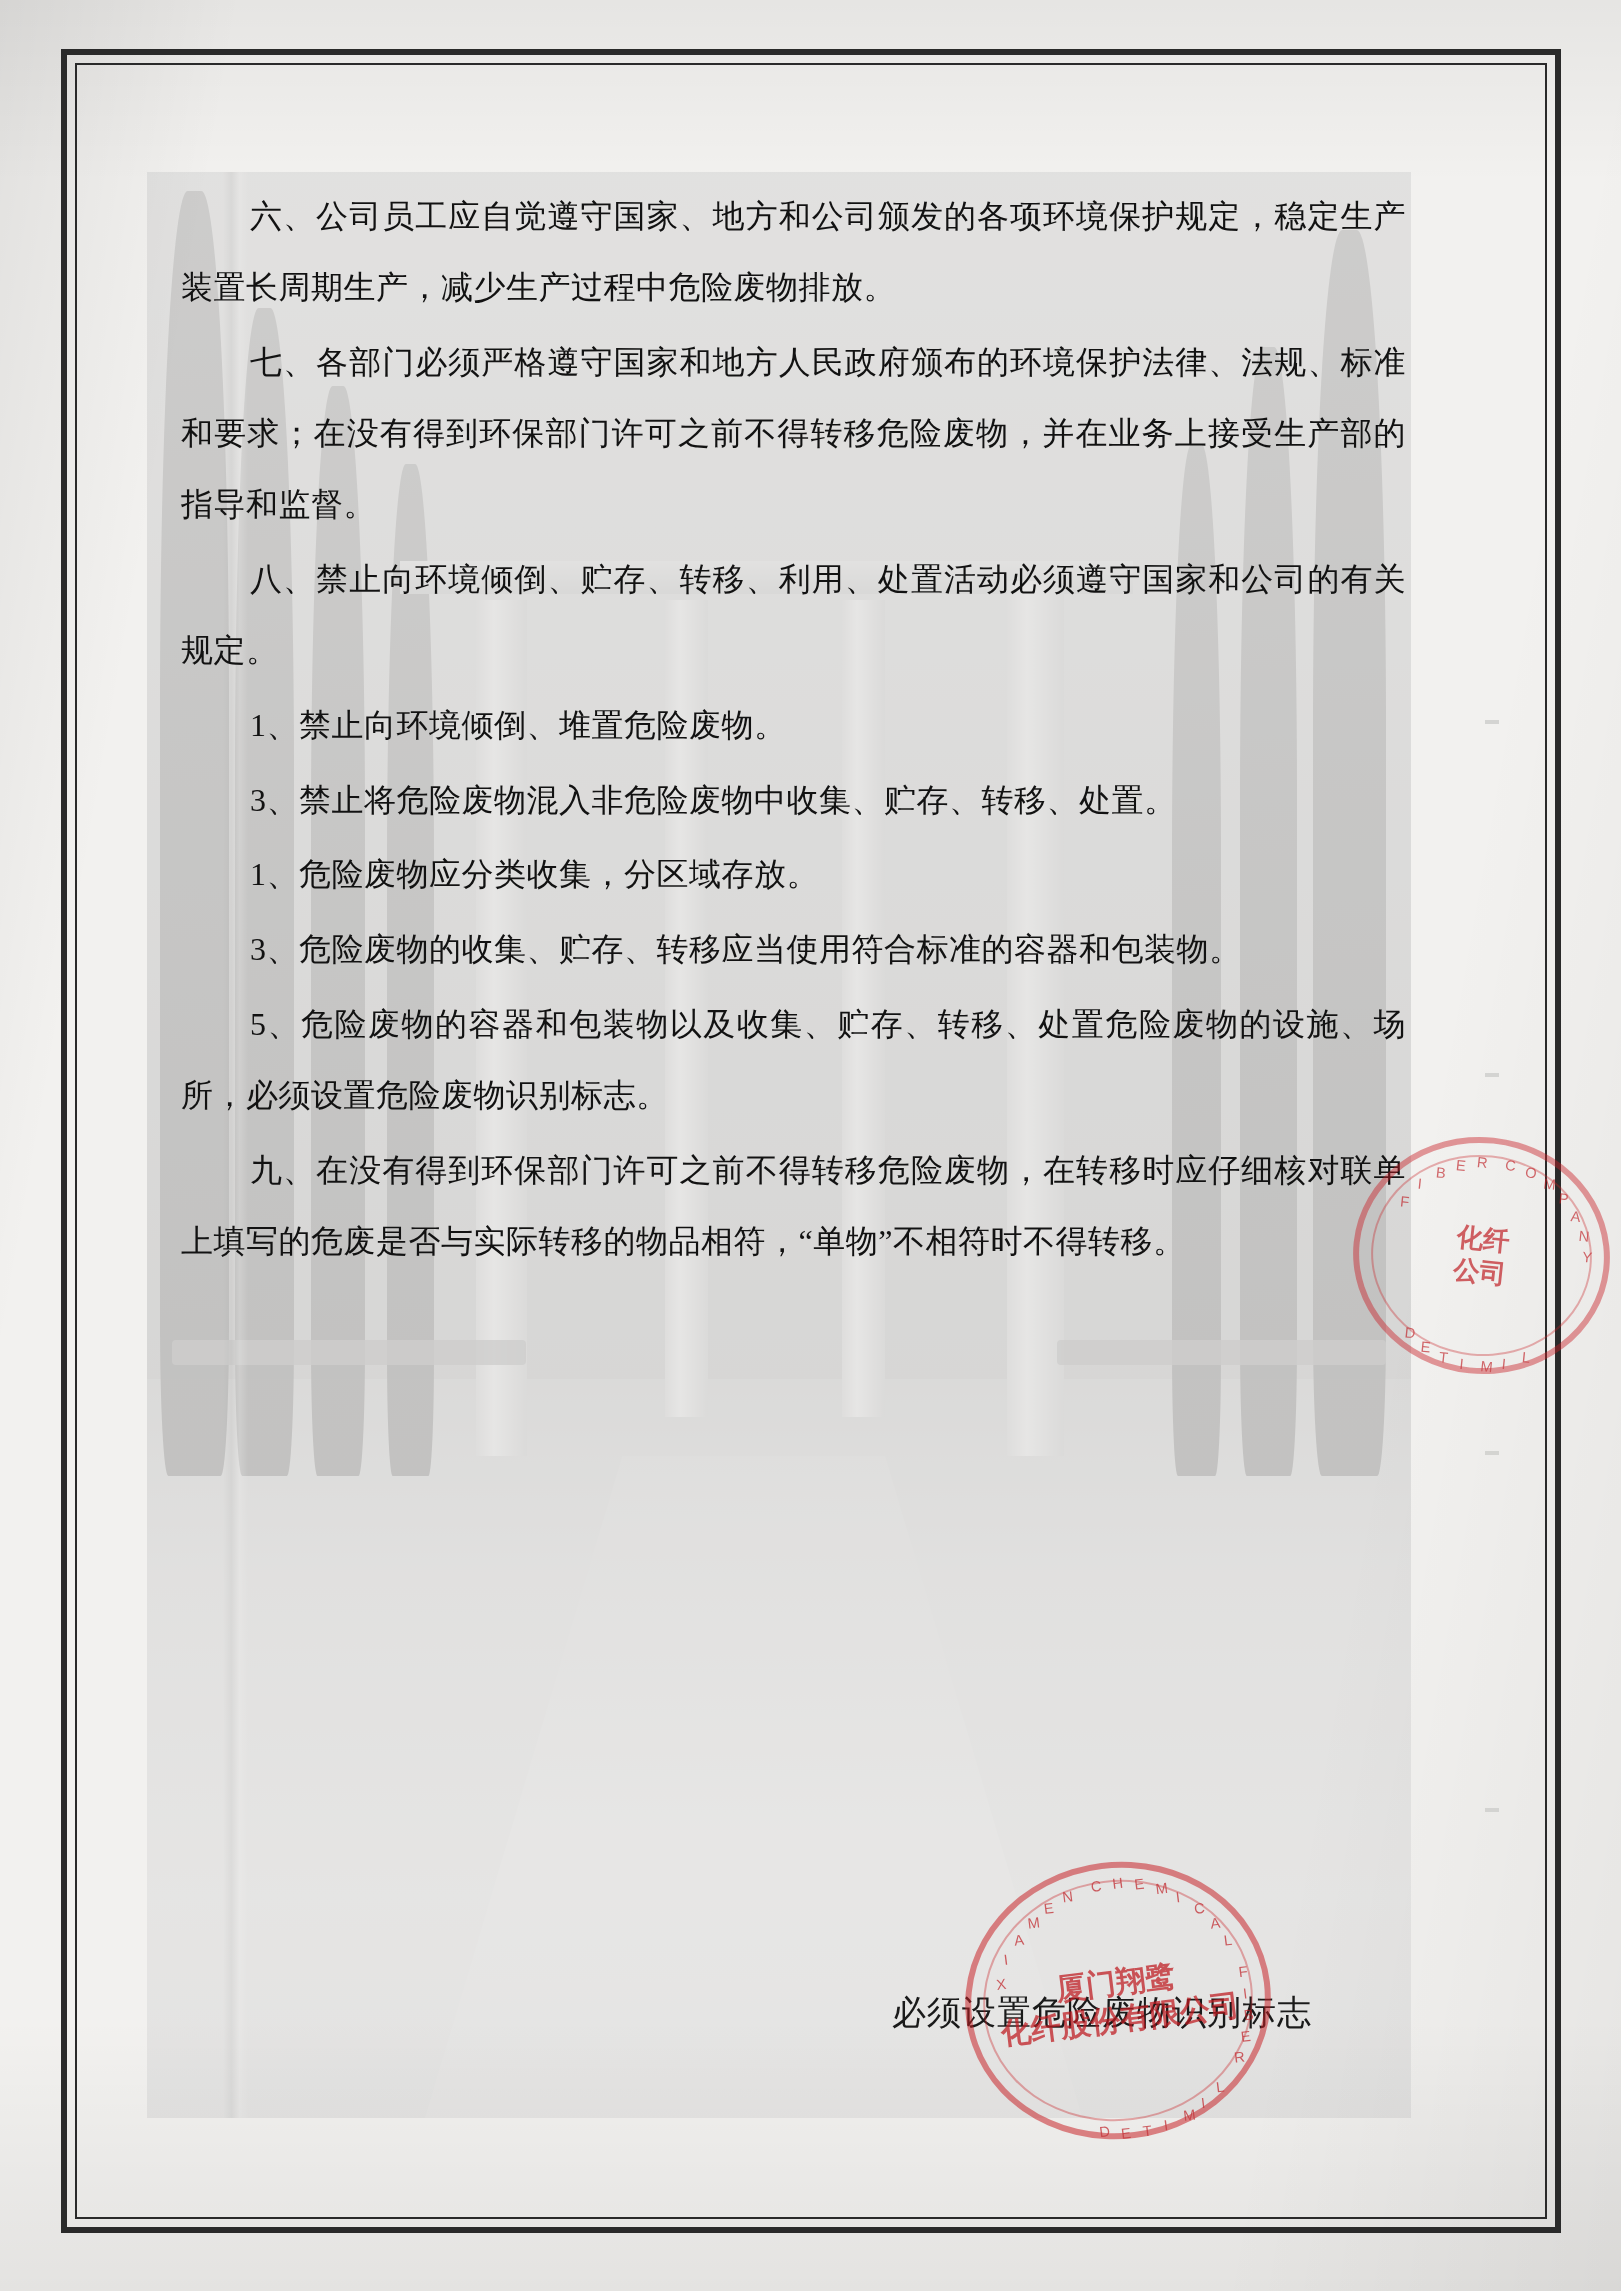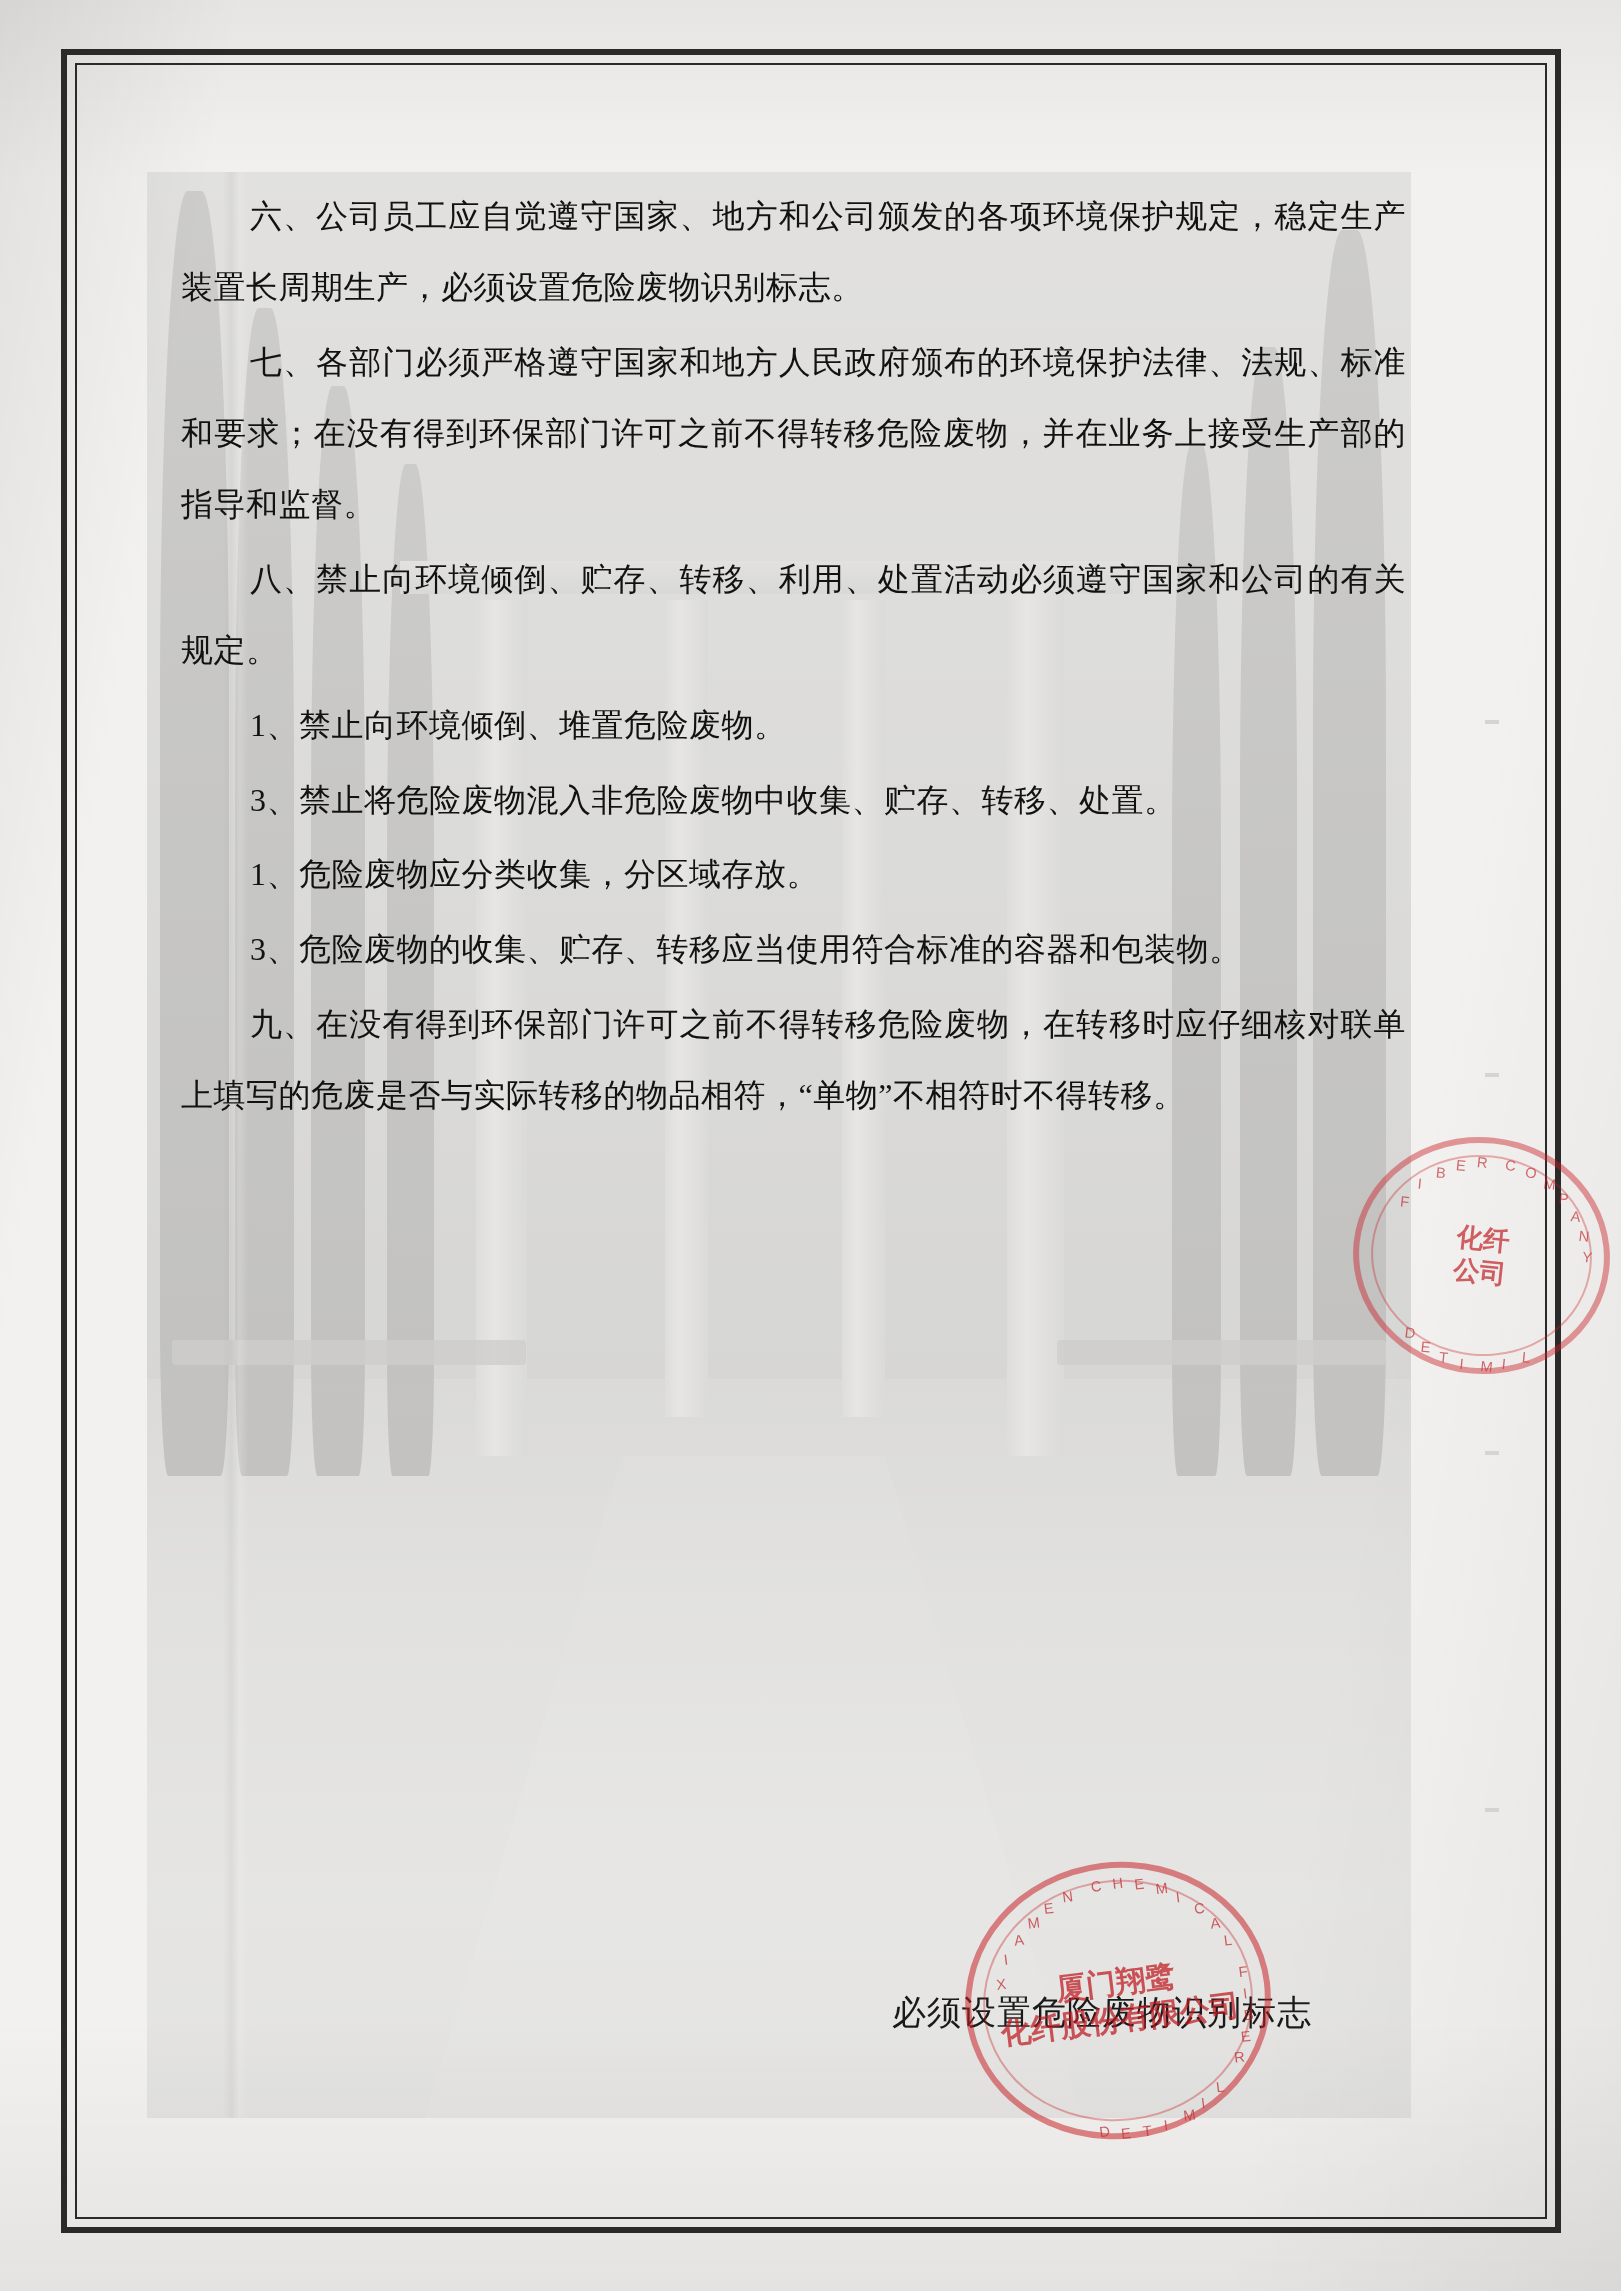--- a/index.html
+++ b/index.html
@@ -231,27 +231,28 @@
     <div class="wm-crease" style="left:6%;"></div>
   </div>
 
   <div id="scan-shading"></div>
 
   <div id="border-frame">
     <div id="border-frame-inner"></div>
   </div>
 
   <div id="doc-body">
-    <p class="para indent2">六、公司员工应自觉遵守国家、地方和公司颁发的各项环境保护规定，稳定生产装置长周期生产，必须设置危险废物识别标志。</p>
+    <p class="para indent2">六、公司员工应自觉遵守国家、地方和公司颁发的各项环境保护规定，稳定生产装置长周期生产，减少生产过程中危险废物排放。</p>
     <p class="para indent2">七、各部门必须严格遵守国家和地方人民政府颁布的环境保护法律、法规、标准和要求；在没有得到环保部门许可之前不得转移危险废物，并在业务上接受生产部的指导和监督。</p>
     <p class="para indent2">八、禁止向环境倾倒、贮存、转移、利用、处置活动必须遵守国家和公司的有关规定。</p>
     <p class="para indent2">1、禁止向环境倾倒、堆置危险废物。</p>
     <p class="para indent2">3、禁止将危险废物混入非危险废物中收集、贮存、转移、处置。</p>
     <p class="para indent2">1、危险废物应分类收集，分区域存放。</p>
     <p class="para indent2">3、危险废物的收集、贮存、转移应当使用符合标准的容器和包装物。</p>
+    <p class="para indent2">5、危险废物的容器和包装物以及收集、贮存、转移、处置危险废物的设施、场所，必须设置危险废物识别标志。</p>
     <p class="para indent2">九、在没有得到环保部门许可之前不得转移危险废物，在转移时应仔细核对联单上填写的危废是否与实际转移的物品相符，“单物”不相符时不得转移。</p>
   </div>
 
   <div id="signature">必须设置危险废物识别标志</div>
 
   <div class="seal" id="seal-main">
     <div class="seal-ring-inner"></div>
     <div class="seal-arc-text">
       <span style="transform:rotate(-72deg) translate(0,-125px) rotate(72deg);">X</span>
       <span style="transform:rotate(-60deg) translate(0,-125px) rotate(60deg);">I</span>

